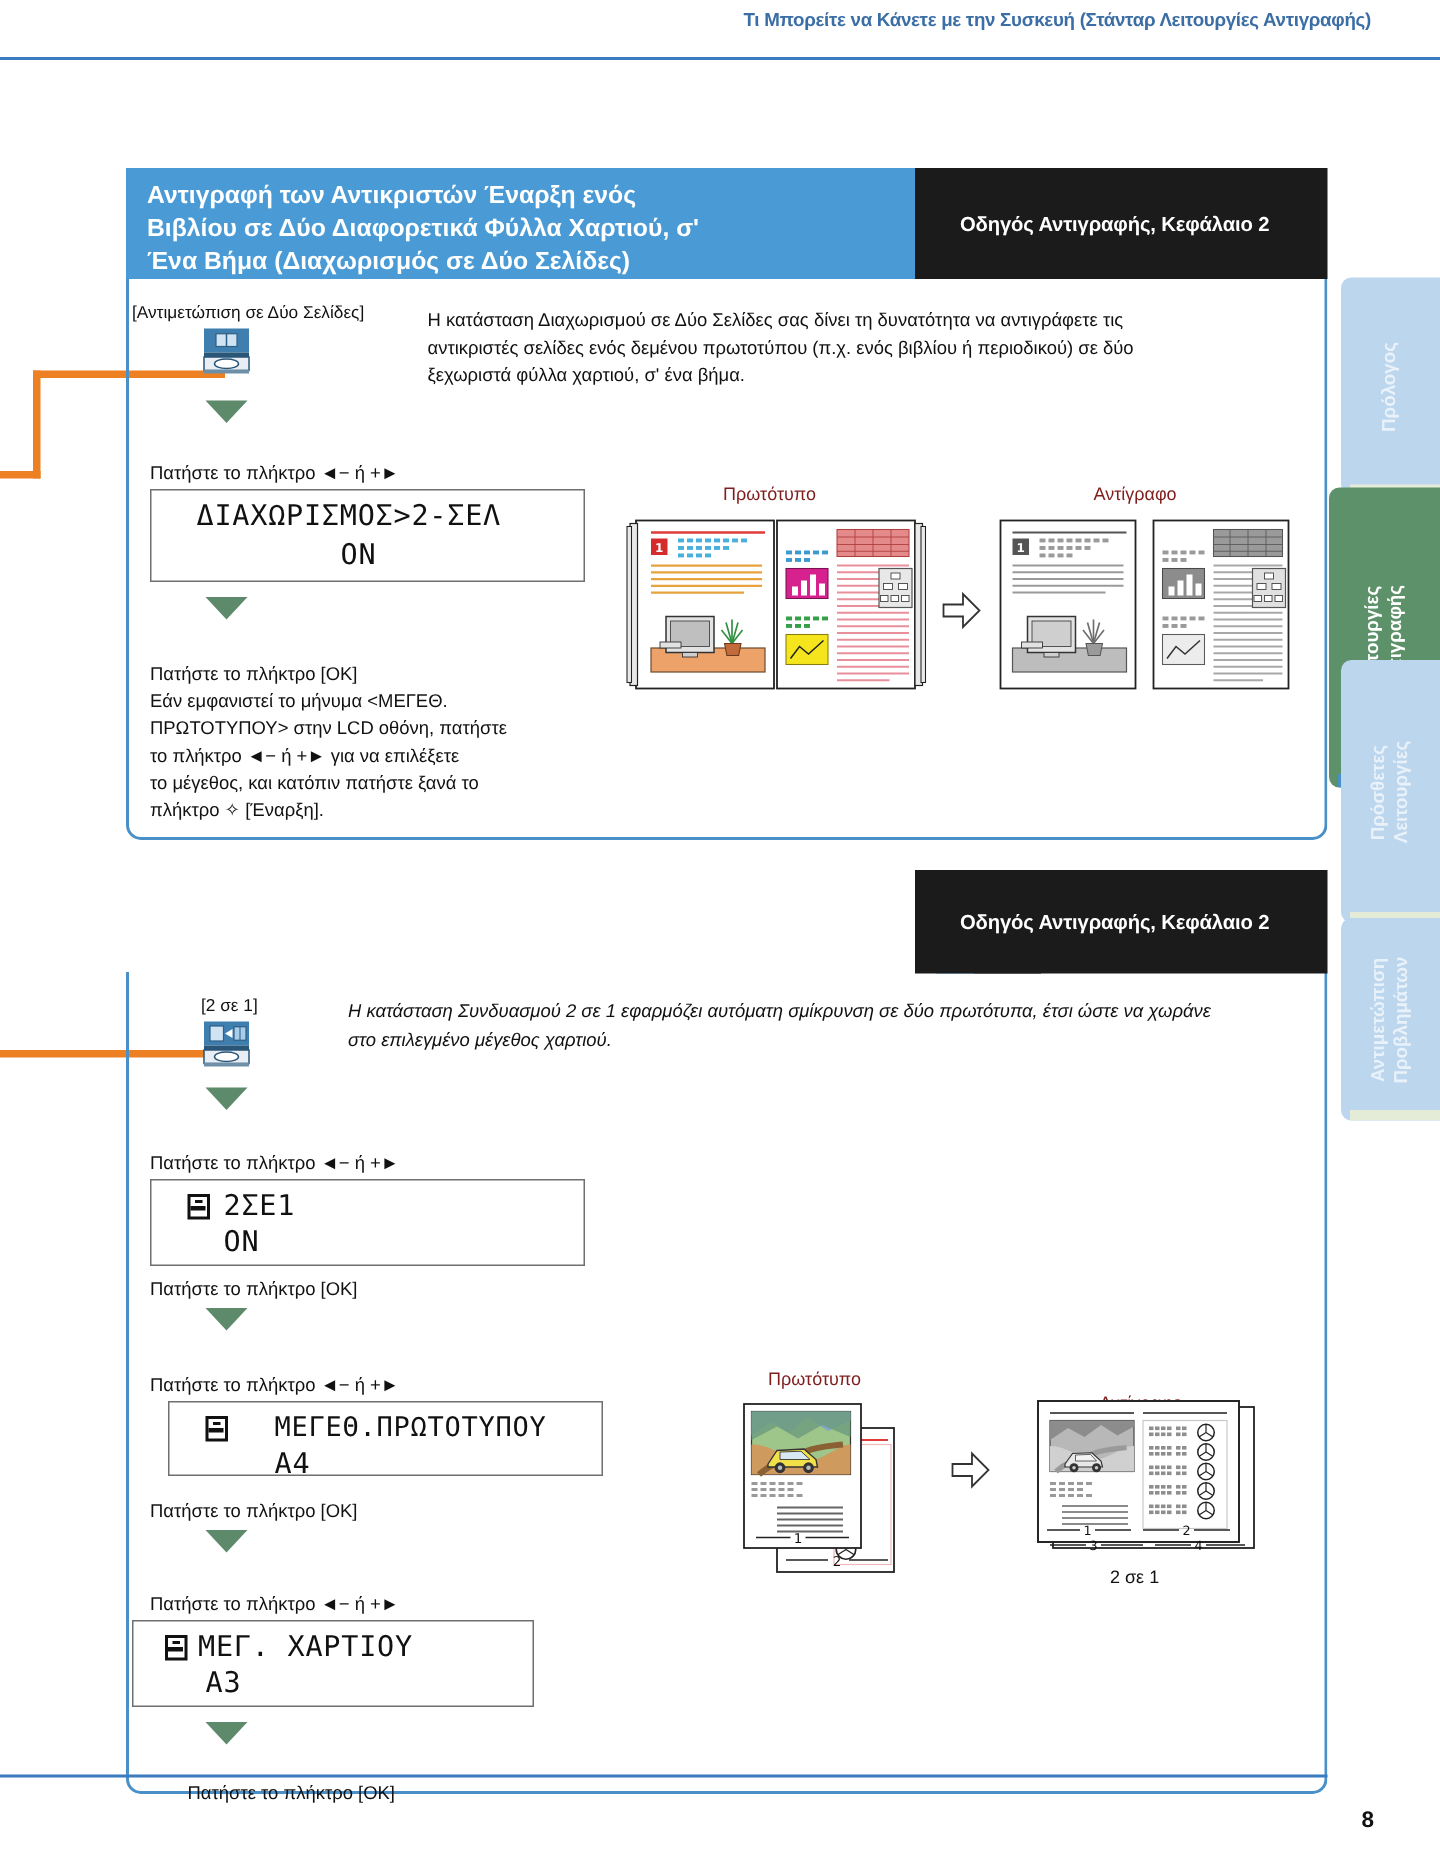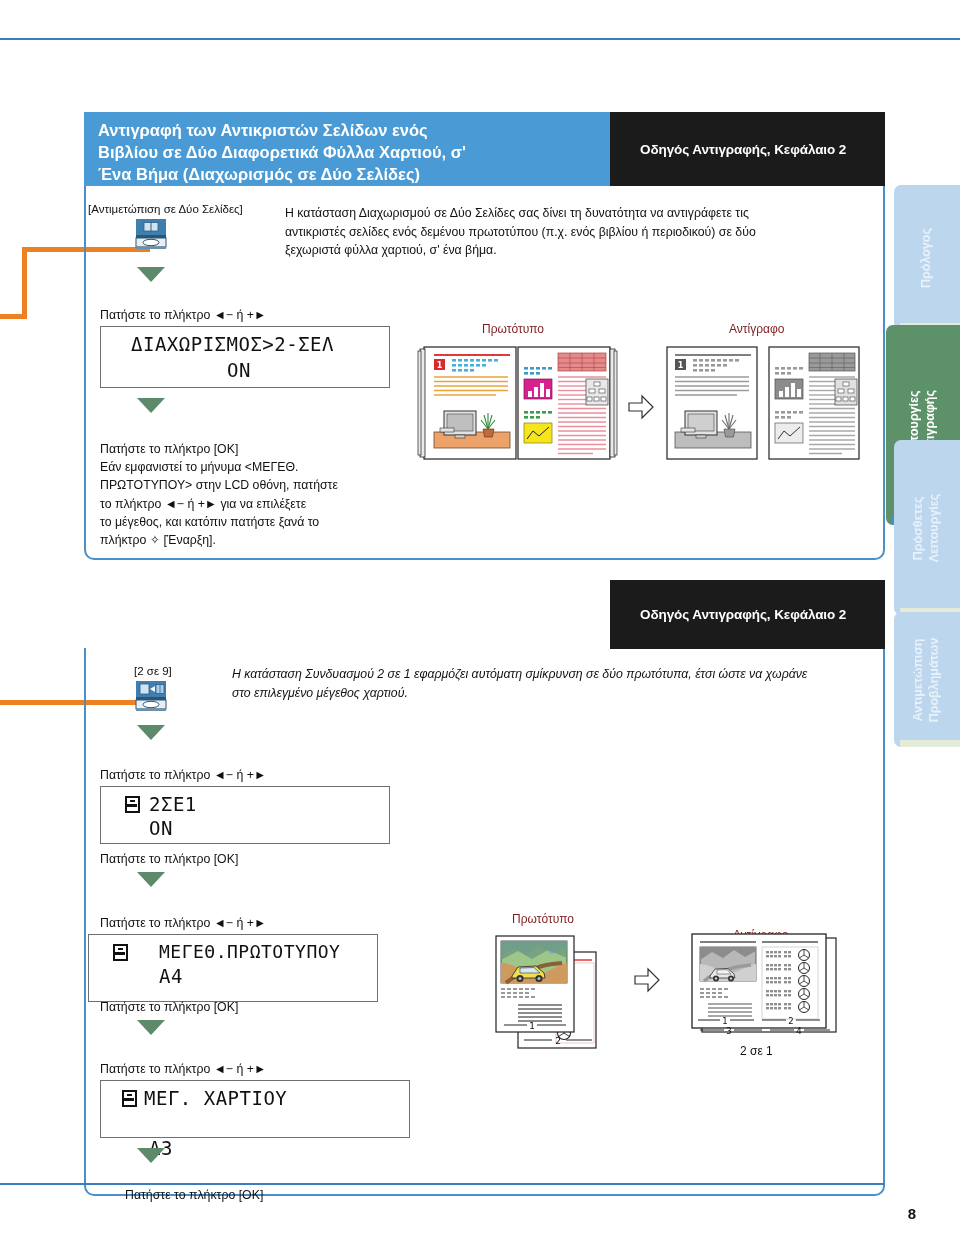--- a/index.html
+++ b/index.html
@@ -163,32 +163,33 @@
   }
 
   
   .ill{ position:absolute; }
   svg{ display:block; overflow:visible; }
 </style>
 </head>
 <body>
 
 <div class="doc-header">
+  <div class="htext">Τι Μπορείτε να Κάνετε με την Συσκευή (Στάνταρ Λειτουργίες Αντιγραφής)</div>
   <div class="hrule"></div>
 </div>
 
 <div class="orange" style="left:22px; top:247px; width:128px; height:5px;"></div>
 <div class="orange" style="left:22px; top:247px; width:5px; height:72px;"></div>
 <div class="orange" style="left:0px; top:314px; width:27px; height:5px;"></div>
 <div class="orange" style="left:0px; top:700px; width:150px; height:5px;"></div>
 
 <div class="frame" style="left:84px; top:185px; width:801px; height:375px;"></div>
 
 <div class="banner" style="left:84px; top:112px; width:801px; height:74px;">
-  <div class="blue" style="width:540px; height:74px;">Αντιγραφή των Αντικριστών Σελίδων ενός
+  <div class="blue" style="width:540px; height:74px;">Αντιγραφή των Αντικριστών Έναρξη ενός
 Βιβλίου σε Δύο Διαφορετικά Φύλλα Χαρτιού, σ'
 Ένα Βήμα (Διαχωρισμός σε Δύο Σελίδες)</div>
   <svg class="wedge" style="left:540px; width:70px;" width="70" height="74" viewBox="0 0 70 74">
     <polygon points="0,0 25,0 70,37 25,74 0,74" fill="#4a9bd5"></polygon>
     <polygon points="25,0 70,37 25,74 70,74 70,0" fill="#1b1b1b"></polygon>
   </svg>
   <div class="black" style="width:275px;">Οδηγός Αντιγραφής, Κεφάλαιο 2</div>
 </div>
 
 <div class="bracket-label" style="left:88px; top:203px;">[Αντιμετώπιση σε Δύο Σελίδες]</div>
@@ -495,21 +496,21 @@
 <div class="frame" style="left:84px; top:648px; width:801px; height:548px;"></div>
 
 <div class="banner" style="left:84px; top:580px; width:801px; height:69px;">
   <svg class="wedge" style="left:540px; width:70px;" width="70" height="69" viewBox="0 0 70 69">
     <polygon points="0,0 25,0 70,34.5 25,69 0,69" fill="#4a9bd5"></polygon>
     <polygon points="25,0 70,34.5 25,69 70,69 70,0" fill="#1b1b1b"></polygon>
   </svg>
   <div class="black" style="width:275px;">Οδηγός Αντιγραφής, Κεφάλαιο 2</div>
 </div>
 
-<div class="bracket-label" style="left:134px; top:665px;">[2 σε 9]</div>
+<div class="bracket-label" style="left:134px; top:665px;">[2 σε 1]</div>
 
 <div class="modeicon" style="left:134px; top:681px;">
   <svg width="34" height="30" viewBox="0 0 34 30">
     <rect x="2" y="0" width="30" height="16" fill="#3f7fb0"></rect>
     <rect x="6" y="3" width="9" height="10" fill="#cfe3f2" stroke="#2e5f85" stroke-width="0.8"></rect>
     <polygon points="16,8 21,5 21,11" fill="#fff"></polygon>
     <rect x="22" y="3.5" width="8" height="9" fill="#a8cde8" stroke="#2e5f85" stroke-width="0.8"></rect>
     <line x1="26" y1="3.5" x2="26" y2="12.5" stroke="#2e5f85" stroke-width="0.7"></line>
     <rect x="2" y="16" width="30" height="3" fill="#2a5678"></rect>
     <rect x="2" y="19" width="30" height="9" fill="#e8eef3" stroke="#2a5678" stroke-width="1"></rect>
@@ -525,33 +526,33 @@
 <div class="instr" style="left:100px; top:766px;">Πατήστε το πλήκτρο ◄− ή +►</div>
 <div class="lcd" style="left:100px; top:786px; width:290px; height:58px;">
   <div class="gl" style="left:24px; top:9px;"></div>
   <div class="l1" style="left:48px; top:6px;">2ΣΕ1</div>
   <div class="l2" style="left:48px; top:30px;">ON</div>
 </div>
 <div class="instr" style="left:100px; top:850px;">Πατήστε το πλήκτρο [OK]</div>
 <div class="arrow-dn" style="left:137px; top:872px;"></div>
 
 <div class="instr" style="left:100px; top:914px;">Πατήστε το πλήκτρο ◄− ή +►</div>
-<div class="lcd" style="left:88px; top:934px; width:290px; height:68px;text-decoration:underline;">
+<div class="lcd" style="left:112px; top:934px; width:290px; height:50px;text-decoration:underline;">
   <div class="gl" style="left:24px; top:9px;"></div>
   <div class="l1" style="left:70px; top:6px; font-size:18px;">ΜΕΓΕΘ.ΠΡΩΤΟΤΥΠΟΥ</div>
   <div class="l2" style="left:70px; top:30px;">A4</div>
 </div>
 <div class="instr" style="left:100px; top:998px;">Πατήστε το πλήκτρο [OK]</div>
 <div class="arrow-dn" style="left:137px; top:1020px;"></div>
 
 <div class="instr" style="left:100px; top:1060px;">Πατήστε το πλήκτρο ◄− ή +►</div>
-<div class="lcd" style="left:100px; top:1080px; width:310px; height:58px;">
+<div class="lcd" style="left:88px; top:1080px; width:268px; height:58px;">
   <div class="gl" style="left:21px; top:9px;"></div>
   <div class="l1" style="left:43px; top:6px;">ΜΕΓ. ΧΑΡΤΙΟΥ</div>
-  <div class="l2" style="left:48px; top:30px;margin-top:26px;">A3</div>
+  <div class="l2" style="left:48px; top:30px;">A3</div>
 </div>
 <div class="arrow-dn" style="left:137px; top:1148px;"></div>
 <div class="instr" style="left:125px; top:1186px;">Πατήστε το πλήκτρο [OK]</div>
 
 <div class="illo-label" style="left:512px; top:912px;">Πρωτότυπο</div>
 <div class="illo-label" style="left:733px; top:928px;">Αντίγραφο</div>
 
 <div class="ill" style="left:496px; top:930px;">
 <svg width="120" height="120" viewBox="0 0 120 120">
 

